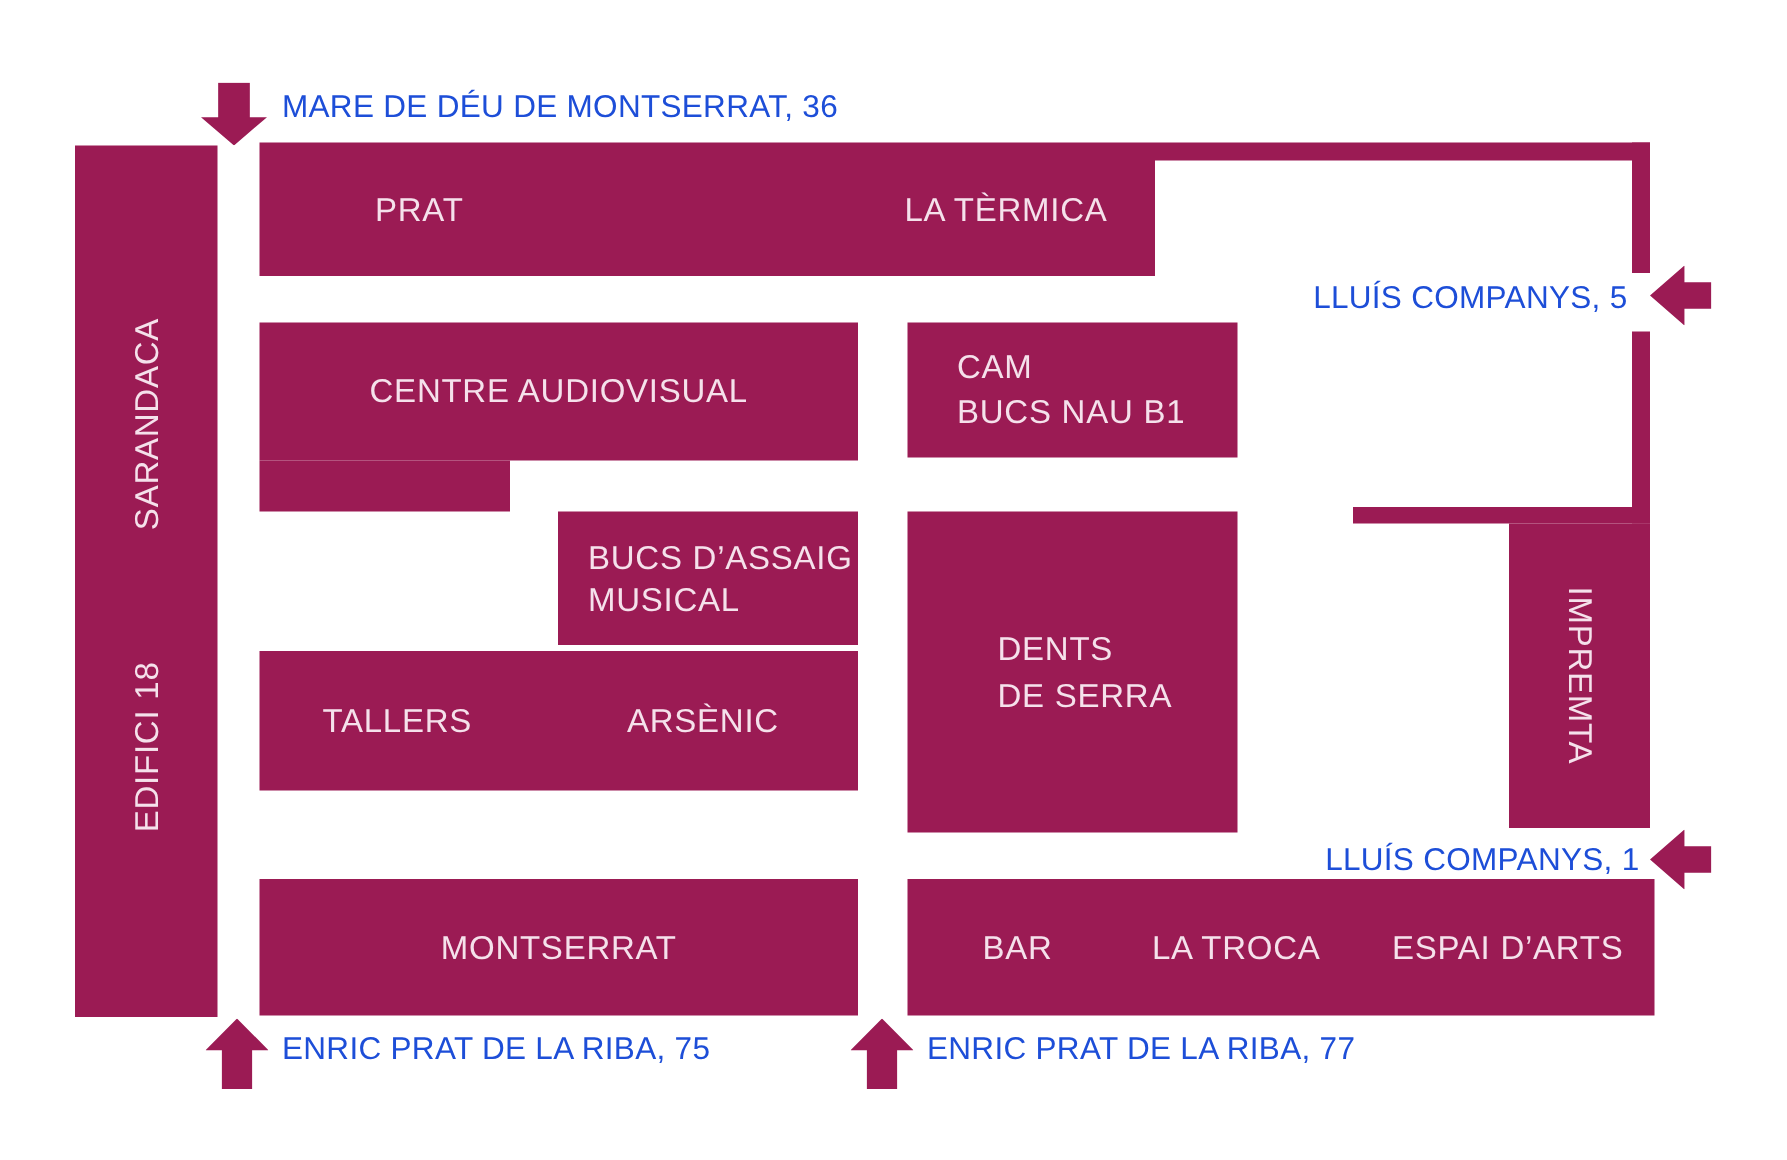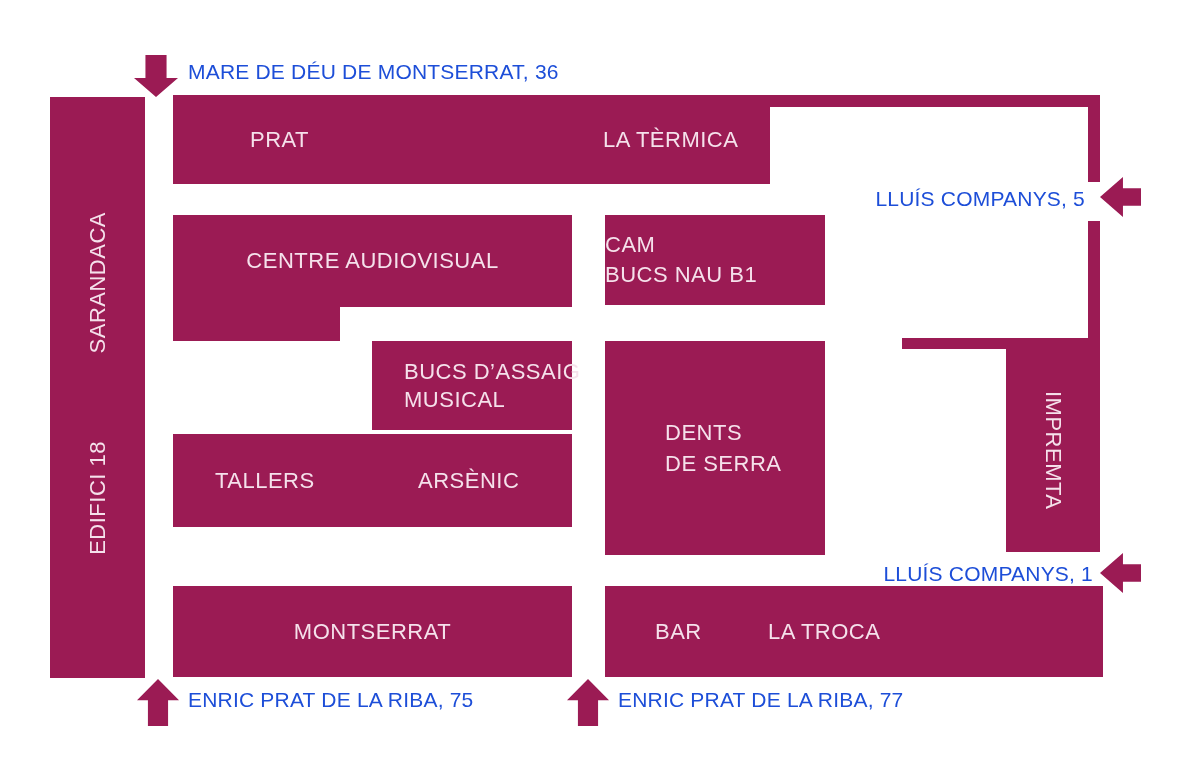--- a/index.html
+++ b/index.html
@@ -36,24 +36,24 @@
   #line-right-b{left:1088px;top:221px;width:12px;height:128px;}
   #line-horiz{left:902px;top:338px;width:198px;height:11px;}
 
   #arrow-companys5{left:1100px;top:177px;width:41px;height:40px;}
   #lbl-companys5{left:835px;top:186px;width:250px;text-align:right;line-height:26px;}
 
   #blk-centre{left:173px;top:215px;width:399px;height:92px;}
   #blk-centre-ext{left:173px;top:307px;width:167px;height:34px;}
 
   #blk-cam{left:605px;top:215px;width:220px;height:90px;}
-  #blk-cam .col{line-height:30px;}
+  #blk-cam .col{padding-left:33px;line-height:30px;}
 
   #blk-bucs{left:372px;top:341px;width:200px;height:89px;}
-  #blk-bucs .col{padding-left:32px;line-height:28px;border-radius:18px;}
+  #blk-bucs .col{padding-left:20px;line-height:28px;border-radius:18px;}
 
   #blk-dents{left:605px;top:341px;width:220px;height:214px;}
   #blk-dents .col{padding-left:60px;line-height:31px;}
 
   #blk-tallers{left:173px;top:434px;width:399px;height:93px;}
   #lbl-tallers{left:42px;}
   #lbl-arsenic{left:245px;}
 
   #blk-impremta{left:1006px;top:349px;width:94px;height:203px;}
 
@@ -138,20 +138,21 @@
   <div class="street-label" id="lbl-companys1">LLUÍS COMPANYS, 1</div>
   <div class="arrow arrow-left" id="arrow-companys1"></div>
 
   <div class="blk center-flex" id="blk-biblioteca">
     <span class="blk-label">MONTSERRAT</span>
   </div>
 
   <div class="blk" id="blk-barrow">
     <span class="blk-label inner-abs" id="lbl-bar">BAR</span>
     <span class="blk-label inner-abs" id="lbl-latroca">LA TROCA</span>
+    <span class="blk-label inner-abs" id="lbl-espai">ESPAI D’ARTS</span>
   </div>
 
   <div class="arrow arrow-up" id="arrow-prat75"></div>
   <div class="street-label" id="lbl-prat75">ENRIC PRAT DE LA RIBA, 75</div>
   <div class="arrow arrow-up" id="arrow-prat77"></div>
   <div class="street-label" id="lbl-prat77">ENRIC PRAT DE LA RIBA, 77</div>
 
 </div>
 
 </body></html>

